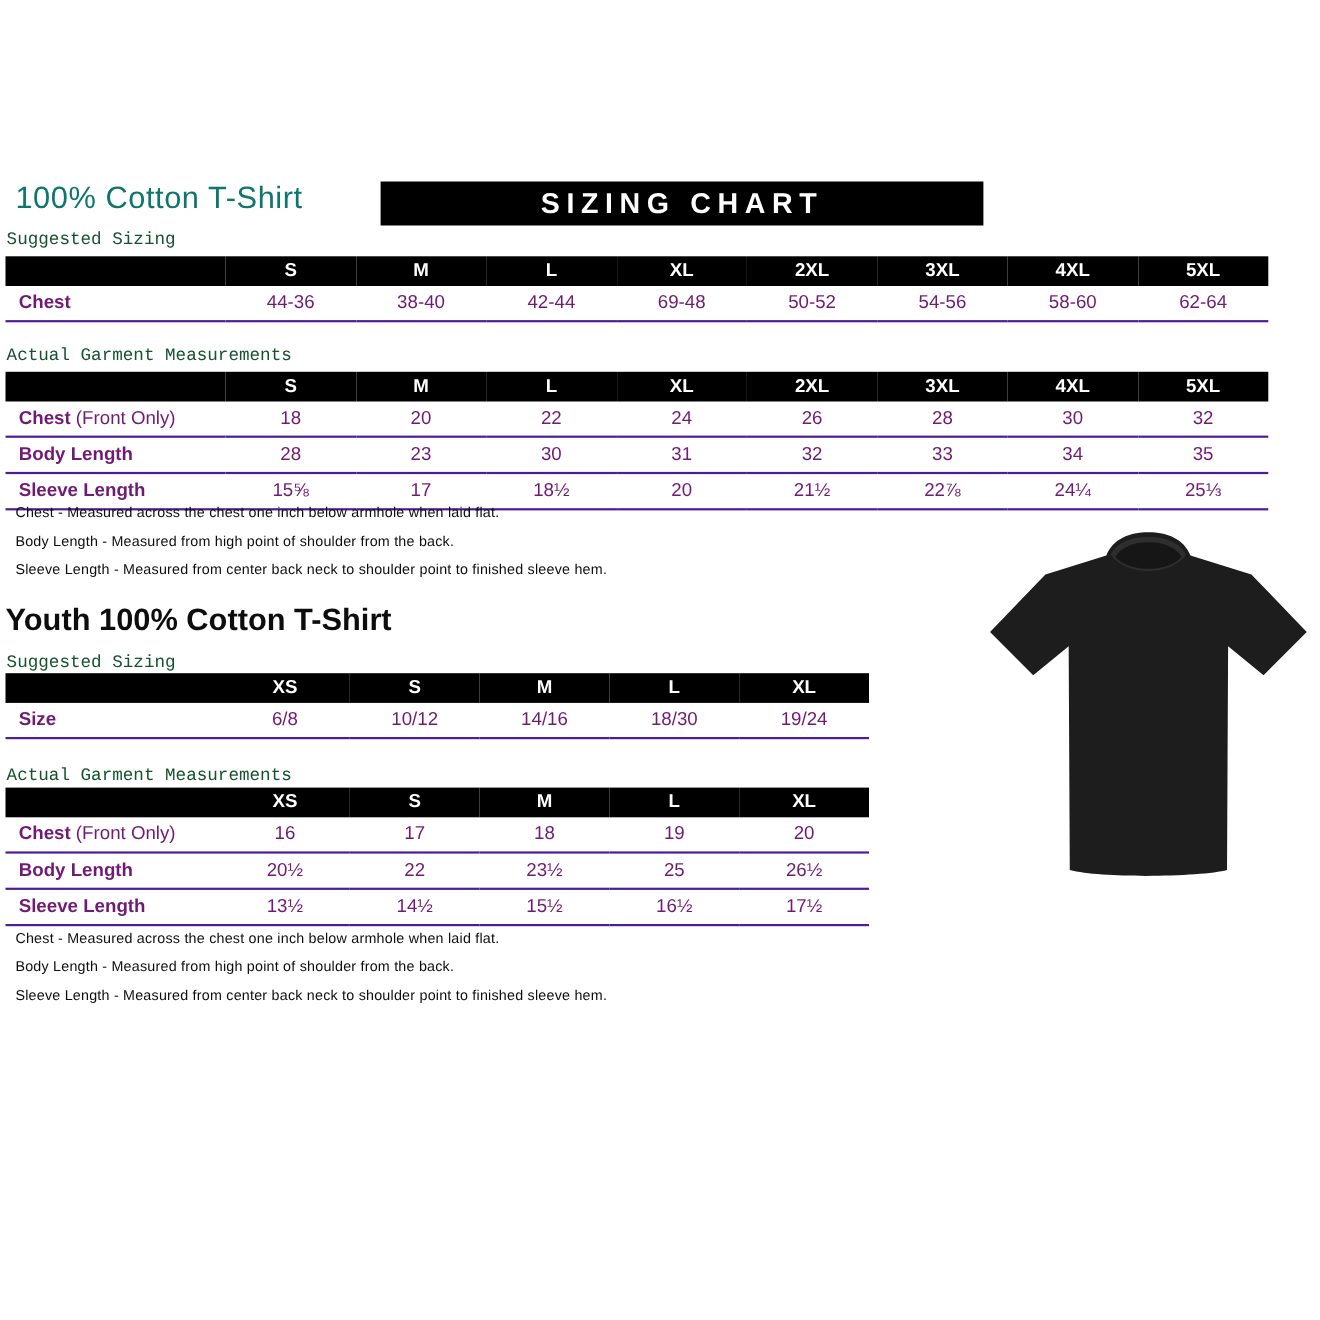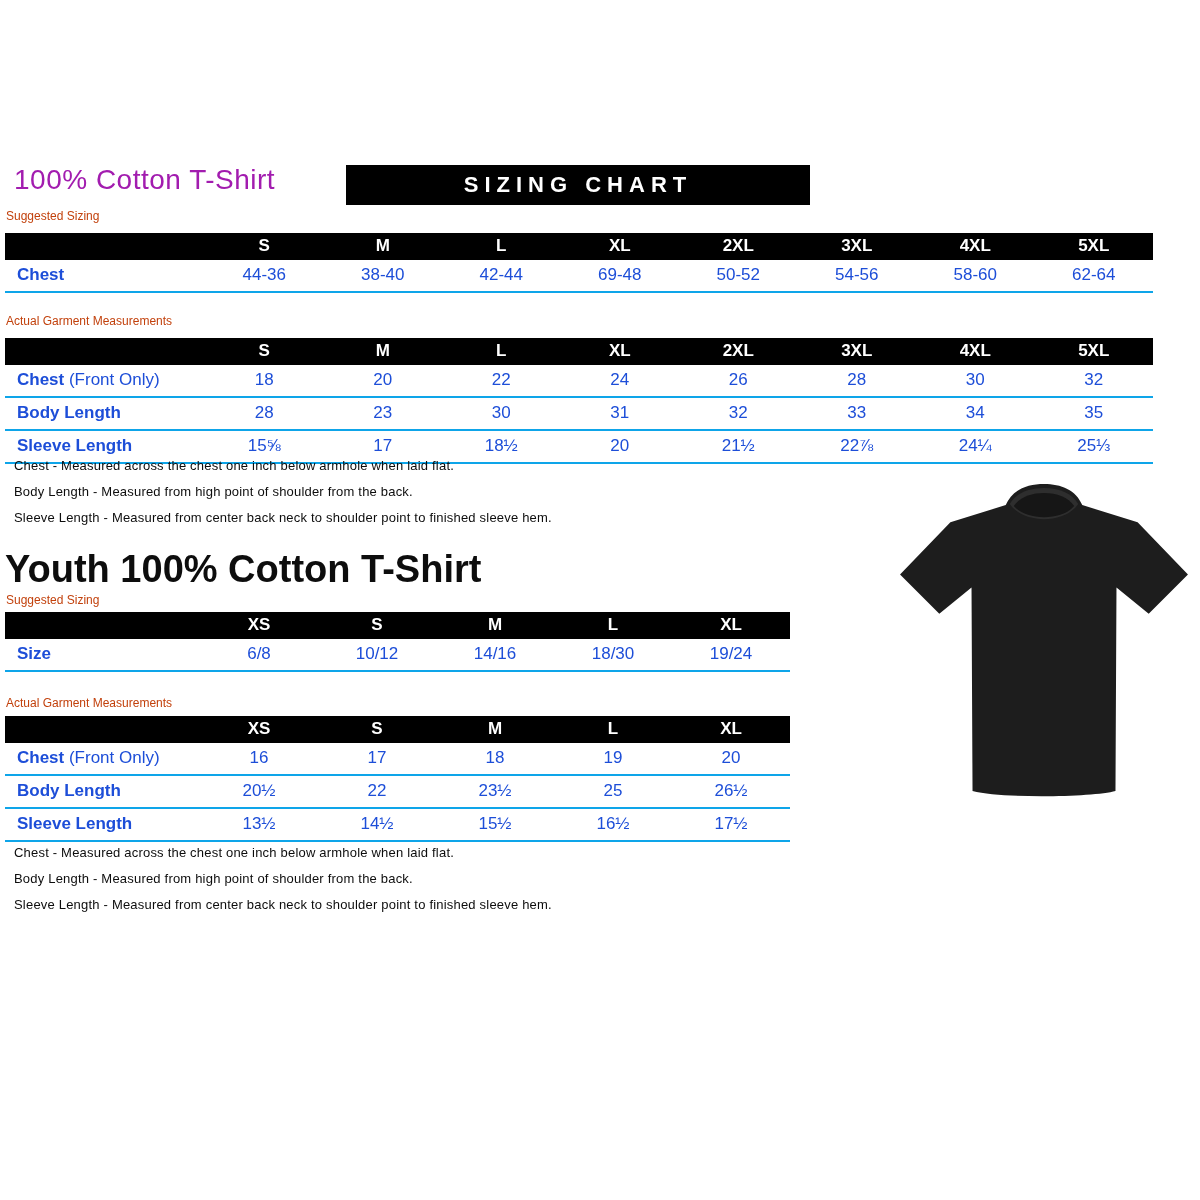--- a/index.html
+++ b/index.html
@@ -8,54 +8,54 @@
     background: #ffffff;
     font-family: "Liberation Sans", sans-serif;
     color: #111;
     position: relative;
     overflow: hidden;
   }
   .abs { position: absolute; }
 
   .main-title {
     left: 14px; top: 164px;
-    font-size: 28px; font-weight: 400; color: #a21caf;
+    font-size: 28px; font-weight: 400; color: #0f766e;
     letter-spacing: 0.5px;
   }
   .banner {
-    left: 346px; top: 165px; width: 464px; height: 40px;
+    left: 346px; top: 165px; width: 548px; height: 40px;
     background: #000; color: #fff;
-    font-size: 22px; font-weight: 700; letter-spacing: 6px;
+    font-size: 26px; font-weight: 700; letter-spacing: 6px;
     text-align: center; line-height: 40px;
   }
   .section-label {
-    font-size: 12px; font-weight: 400; color: #c2410c;
+    font-size: 16px; font-weight: 400; color: #14532d; font-family: Liberation Mono, monospace;
   }
   .youth-title {
     left: 5px; top: 548px;
-    font-size: 38px; font-weight: 700; color: #0d0d0d;
+    font-size: 28px; font-weight: 700; color: #0d0d0d;
   }
 
   table.size-table {
     border-collapse: collapse;
     table-layout: fixed;
     width: 100%;
   }
   table.size-table thead th {
     background: #000; color: #fff;
     font-size: 17px; font-weight: 700;
     text-align: center;
     padding: 3px 0 4px 0;
   }
   table.size-table tbody td {
     font-size: 17px;
     text-align: center;
     padding: 5px 0 6px 0;
-    border-bottom: 2px solid #0ea5e9;
-    color: #1d4ed8;
+    border-bottom: 2px solid #4c1d95;
+    color: #701a75;
   }
   table.size-table tbody td.row-label {
     text-align: left;
     padding-left: 12px;
     white-space: nowrap;
   }
   .lbl-main { font-weight: 700; }
   .lbl-suffix { font-weight: 400; text-align: right; }
 
   .notes p {

